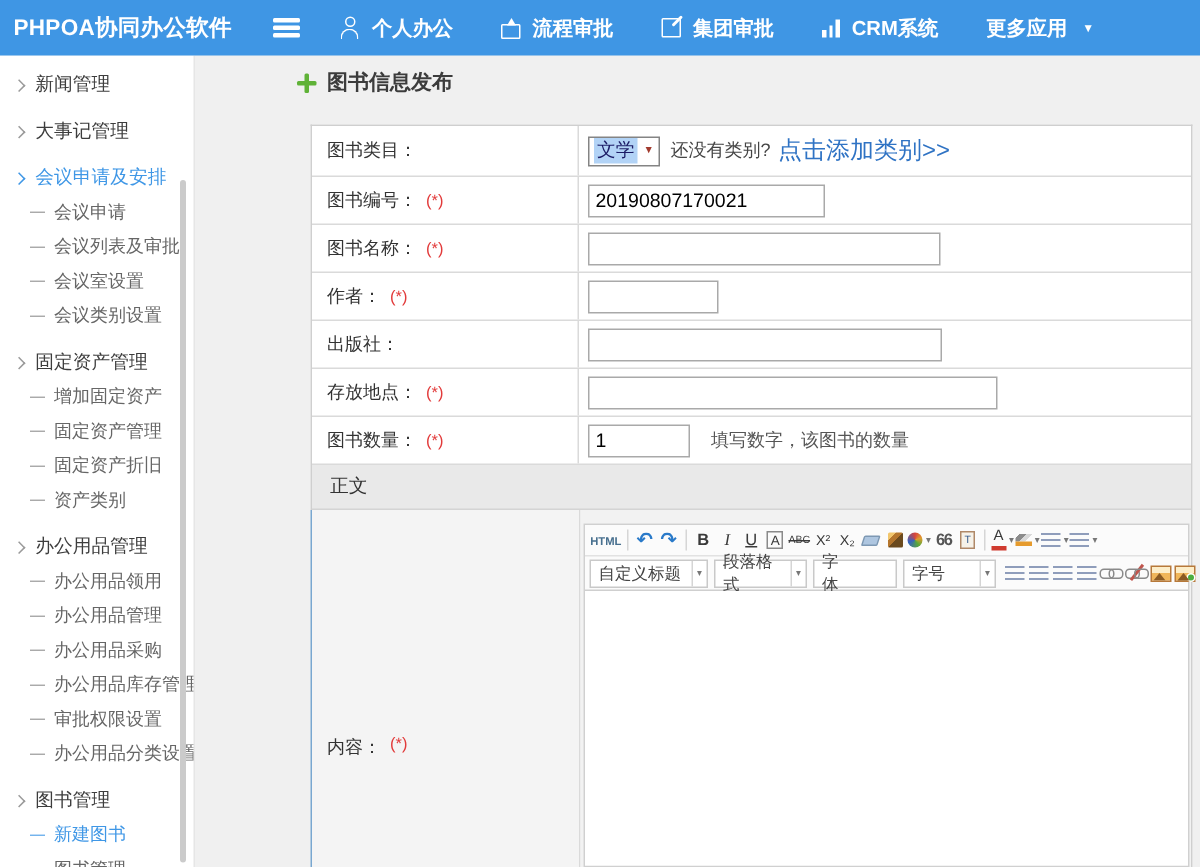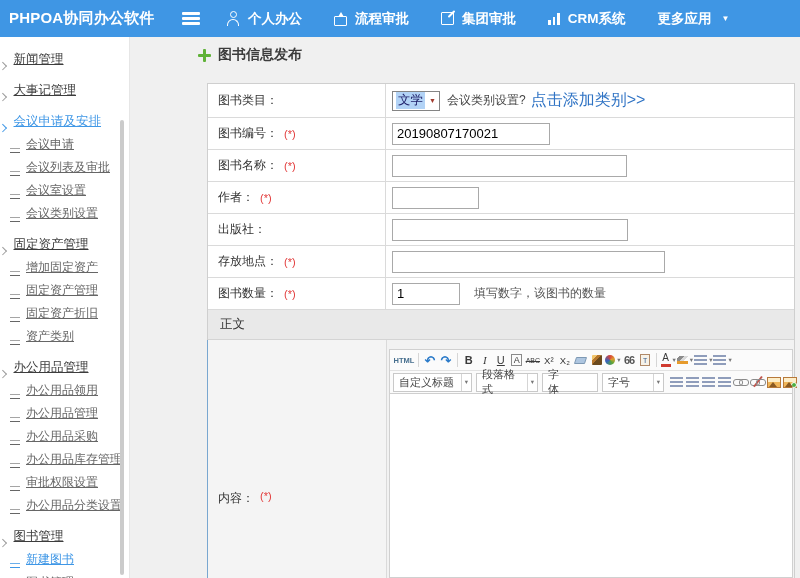--- a/index.html
+++ b/index.html
@@ -24,21 +24,21 @@
   .i-edit::before{content:"";position:absolute;bottom:0;left:0;width:11px;height:11px;border:1.4px solid #fff;border-radius:1px;}
   .i-edit::after{content:"";position:absolute;top:1px;right:-2px;width:9px;height:2px;background:#fff;transform:rotate(-45deg);border-radius:1px;}
   .i-chart{display:inline-flex;align-items:flex-end;gap:2px;height:12px;}
   .i-chart i{width:2.6px;background:#fff;display:block;}
   .i-chart .b1{height:5px;}.i-chart .b2{height:8px;}.i-chart .b3{height:12px;}
   .caret-down{font-size:8px;color:#fff;margin-left:2px;}
 
   
   .sidebar{position:absolute;top:37px;left:0;bottom:0;width:130px;background:#fff;border-right:1px solid #e6e6e6;overflow:hidden;}
   .side-list{list-style:none;margin:0;padding:0;}
-  .side-item{height:23px;display:flex;align-items:flex-end;font-size:12px;color:#666;cursor:pointer;white-space:nowrap;text-decoration:underline;}
+  .side-item{height:23px;display:flex;align-items:center;font-size:12px;color:#666;cursor:pointer;padding-left:10px;white-space:nowrap;}
   .side-item.group{margin-top:8px;color:#3d3d3d;font-size:12.5px;}
   .side-item.active{color:#3f97e6;}
   .chev{display:inline-block;width:5.5px;height:5.5px;border-top:1.4px solid #9a9a9a;border-right:1.4px solid #9a9a9a;transform:rotate(45deg);margin-right:8px;flex:none;}
   .side-item.active .chev{border-color:#3f97e6;}
   .dash{color:#8a8a8a;font-size:10px;margin:0 6px 0 10px;flex:none;}
   .side-item.active .dash{color:#3f97e6;}
   .side-scrollbar{position:absolute;top:83px;bottom:3px;right:5px;width:4px;background:#cbcbcb;border-radius:2px;cursor:pointer;}
 
   
   .main{position:absolute;top:37px;left:130px;right:0;bottom:0;background:#f0f0f0;overflow:hidden;}
@@ -254,21 +254,21 @@
 
       <div class="frow r-cat">
         <div class="fl">
             <span>图书类目：</span>
           </div>
         <div class="fv">
           <span class="cat-select">
             <span class="cat-value">文学</span>
             <span class="cat-caret">▼</span>
           </span>
-          <span class="hint">会议类别设置?</span>
+          <span class="hint">还没有类别?</span>
           <span class="addlink">点击添加类别&gt;&gt;</span>
         </div>
       </div>
 
       <div class="frow r-std">
         <div class="fl">
             <span>图书编号：</span>
             <span class="req">(*)</span>
           </div>
         <div class="fv">

